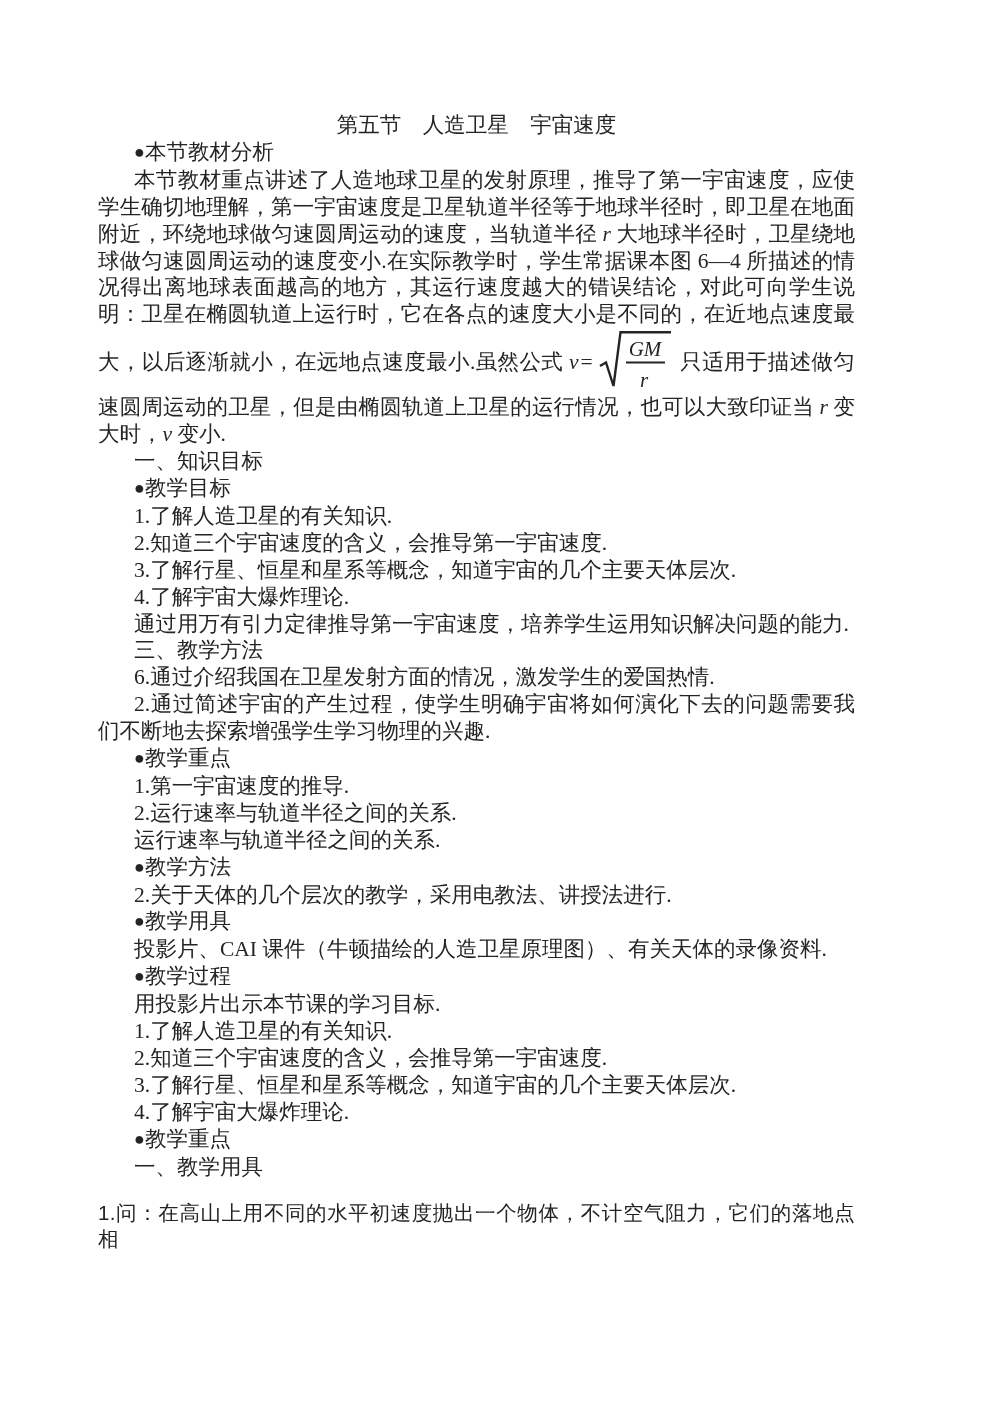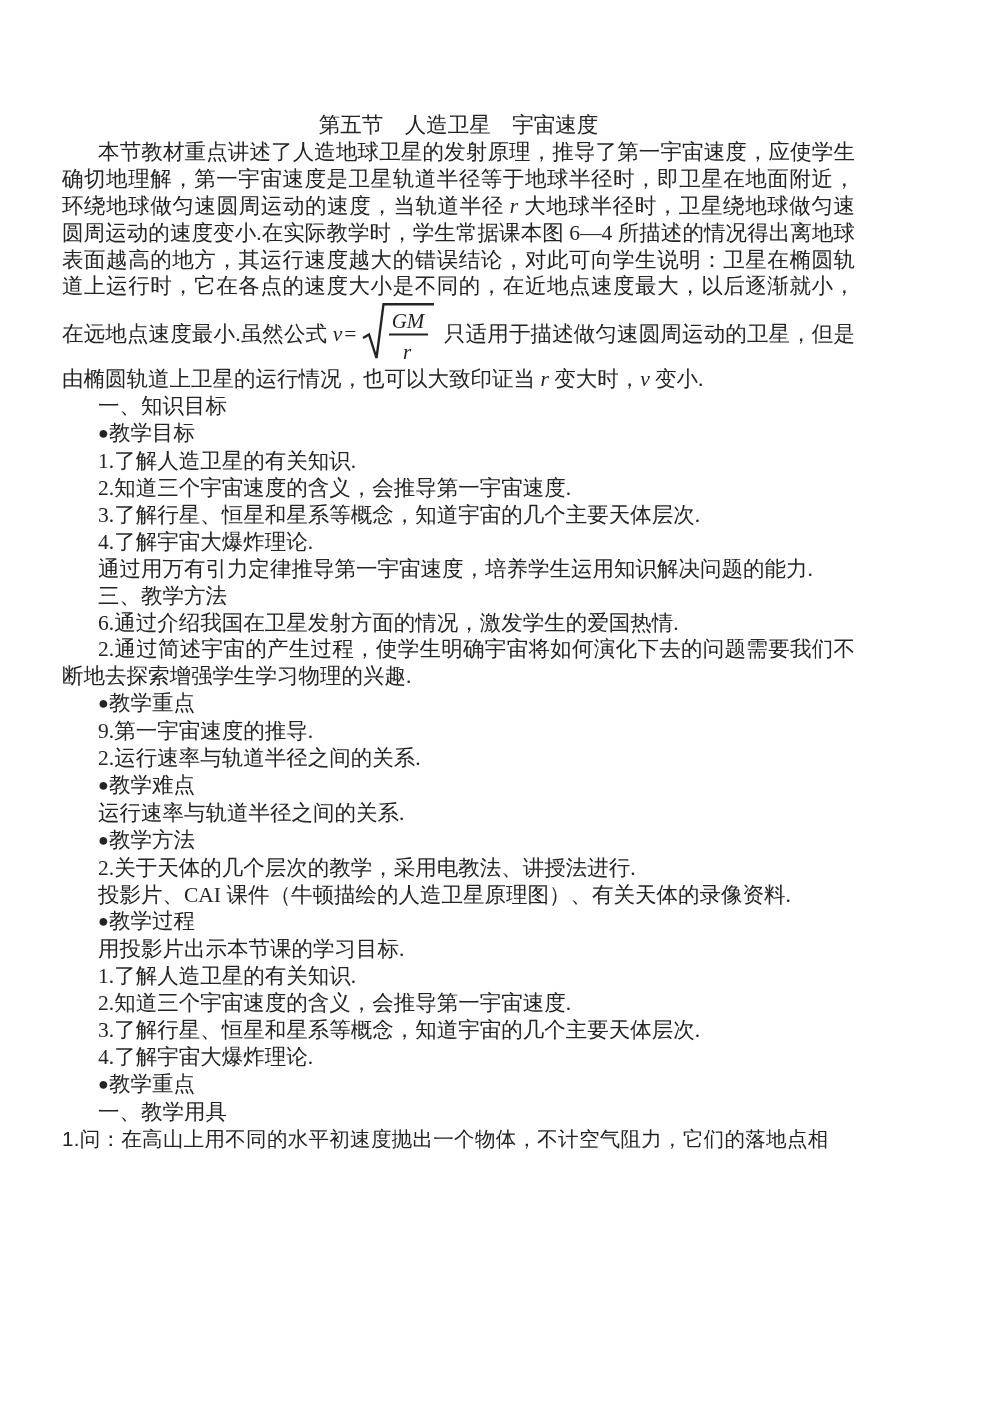--- a/index.html
+++ b/index.html
@@ -4,21 +4,21 @@
 <style>
   html, body { margin: 0; padding: 0; }
   body {
     width: 1000px; height: 1414px;
     background: #ffffff;
     color: #242424;
     font-family: "Liberation Serif", "DejaVu Serif", serif;
     overflow: hidden;
   }
   .page {
-    padding: 112px 145px 0 62px;
+    padding: 112px 145px 0 98px;
   }
   .line, .para {
     margin: 0;
     font-size: 21.5px;
     line-height: 26.9px;
   }
   .para { text-align: justify; }
   .ind { text-indent: 36px; }
   .title { text-align: center; text-indent: 0; }
   .blt {
@@ -32,31 +32,32 @@
     font-style: italic;
   }
   .eq { padding: 0 2px; }
   .formula-svg {
     vertical-align: -25px;
     margin: 0 2px;
   }
   .question {
     font-family: "Liberation Sans", "DejaVu Sans", sans-serif;
     font-size: 20.5px;
-    margin-top: 0;
+    margin-top: 19px;
     letter-spacing: 0.3px;
   }
 </style>
 </head>
 <body>
 
 <div class="page">
 
   <p class="line title">第五节　人造卫星　宇宙速度</p>
 
+  <p class="line ind"><span class="blt">●</span><span>本节教材分析</span></p>
 
   <p class="para ind"><span>本节教材重点讲述了人造地球卫星的发射原理，推导了第一宇宙速度，应使学生确切地理解，第一宇宙速度是卫星轨道半径等于地球半径时，即卫星在地面附近，环绕地球做匀速圆周运动的速度，当轨道半径 </span><i class="var">r</i><span> 大地球半径时，卫星绕地球做匀速圆周运动的速度变小.在实际教学时，学生常据课本图 6—4 所描述的情况得出离地球表面越高的地方，其运行速度越大的错误结论，对此可向学生说明：卫星在椭圆轨道上运行时，它在各点的速度大小是不同的，在近地点速度最大，以后逐渐就小，在远地点速度最小.虽然公式 </span><span><i class="var">v</i><span class="eq">=</span><svg class="formula-svg" width="76" height="66" viewBox="0 0 76 66">
           <path d="M3 38 L9 34.5 L16.5 58 L23.5 4.2 L74 4.2" fill="none" stroke="#242424" stroke-width="2.4" stroke-linejoin="miter"></path>
           <text x="48" y="28" text-anchor="middle" font-size="21" font-style="italic" font-family="Liberation Serif, DejaVu Serif, serif" fill="#242424">GM</text>
           <line x1="29" y1="34.5" x2="68" y2="34.5" stroke="#242424" stroke-width="2"></line>
           <text x="47" y="59" text-anchor="middle" font-size="21" font-style="italic" font-family="Liberation Serif, DejaVu Serif, serif" fill="#242424">r</text>
         </svg></span><span> 只适用于描述做匀速圆周运动的卫星，但是由椭圆轨道上卫星的运行情况，也可以大致印证当 </span><i class="var">r</i><span> 变大时，</span><i class="var">v</i><span> 变小.</span></p>
 
   <p class="line ind">一、知识目标</p>
 
@@ -66,29 +67,29 @@
   <p class="para ind">3.了解行星、恒星和星系等概念，知道宇宙的几个主要天体层次.</p>
   <p class="para ind">4.了解宇宙大爆炸理论.</p>
 
   <p class="para ind">通过用万有引力定律推导第一宇宙速度，培养学生运用知识解决问题的能力.</p>
 
   <p class="line ind">三、教学方法</p>
   <p class="para ind">6.通过介绍我国在卫星发射方面的情况，激发学生的爱国热情.</p>
   <p class="para ind">2.通过简述宇宙的产生过程，使学生明确宇宙将如何演化下去的问题需要我们不断地去探索增强学生学习物理的兴趣.</p>
 
   <p class="line ind"><span class="blt">●</span><span>教学重点</span></p>
-  <p class="para ind">9.第一宇宙速度的推导.</p>
+  <p class="para ind">1.第一宇宙速度的推导.</p>
   <p class="para ind">2.运行速率与轨道半径之间的关系.</p>
 
-  <p class="line ind"><span class="blt">●</span><span>教学难点</span></p>
   <p class="para ind">运行速率与轨道半径之间的关系.</p>
 
   <p class="line ind"><span class="blt">●</span><span>教学方法</span></p>
   <p class="para ind">2.关于天体的几个层次的教学，采用电教法、讲授法进行.</p>
 
+  <p class="line ind"><span class="blt">●</span><span>教学用具</span></p>
   <p class="para ind">投影片、CAI 课件（牛顿描绘的人造卫星原理图）、有关天体的录像资料.</p>
 
   <p class="line ind"><span class="blt">●</span><span>教学过程</span></p>
   <p class="para ind">用投影片出示本节课的学习目标.</p>
   <p class="para ind">1.了解人造卫星的有关知识.</p>
   <p class="para ind">2.知道三个宇宙速度的含义，会推导第一宇宙速度.</p>
   <p class="para ind">3.了解行星、恒星和星系等概念，知道宇宙的几个主要天体层次.</p>
   <p class="para ind">4.了解宇宙大爆炸理论.</p>
 
   <p class="line ind"><span class="blt">●</span><span>教学重点</span></p>

